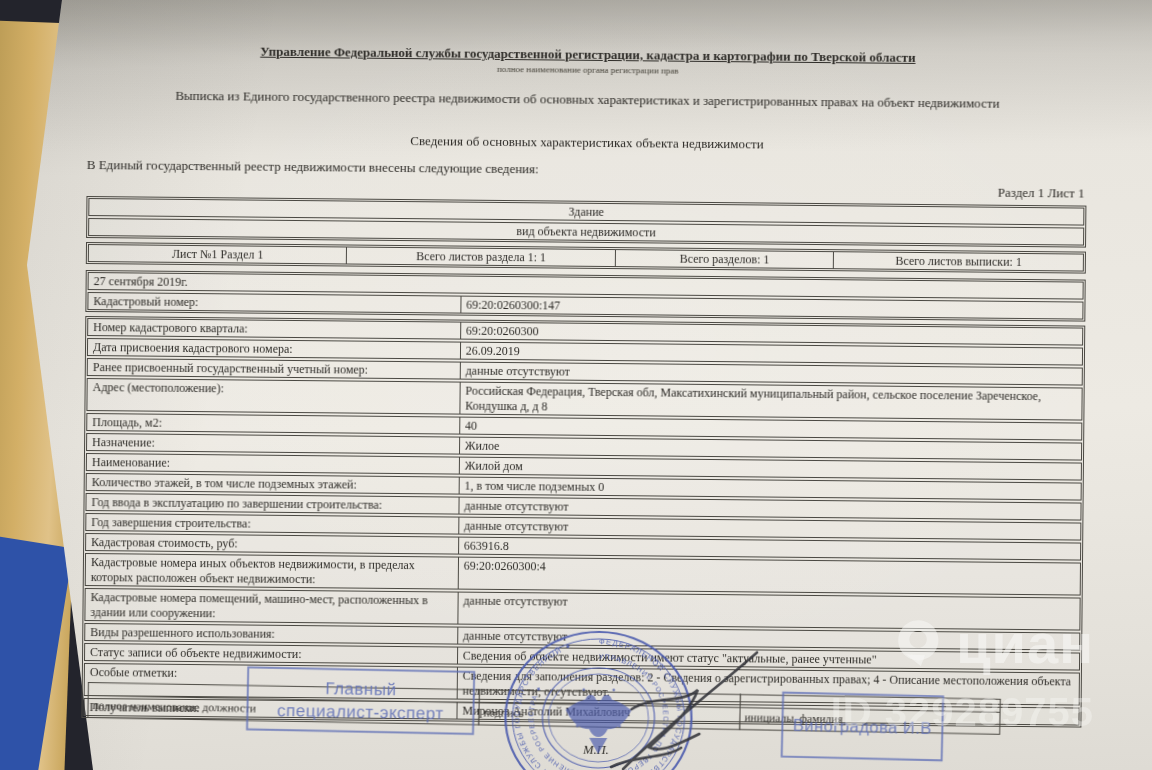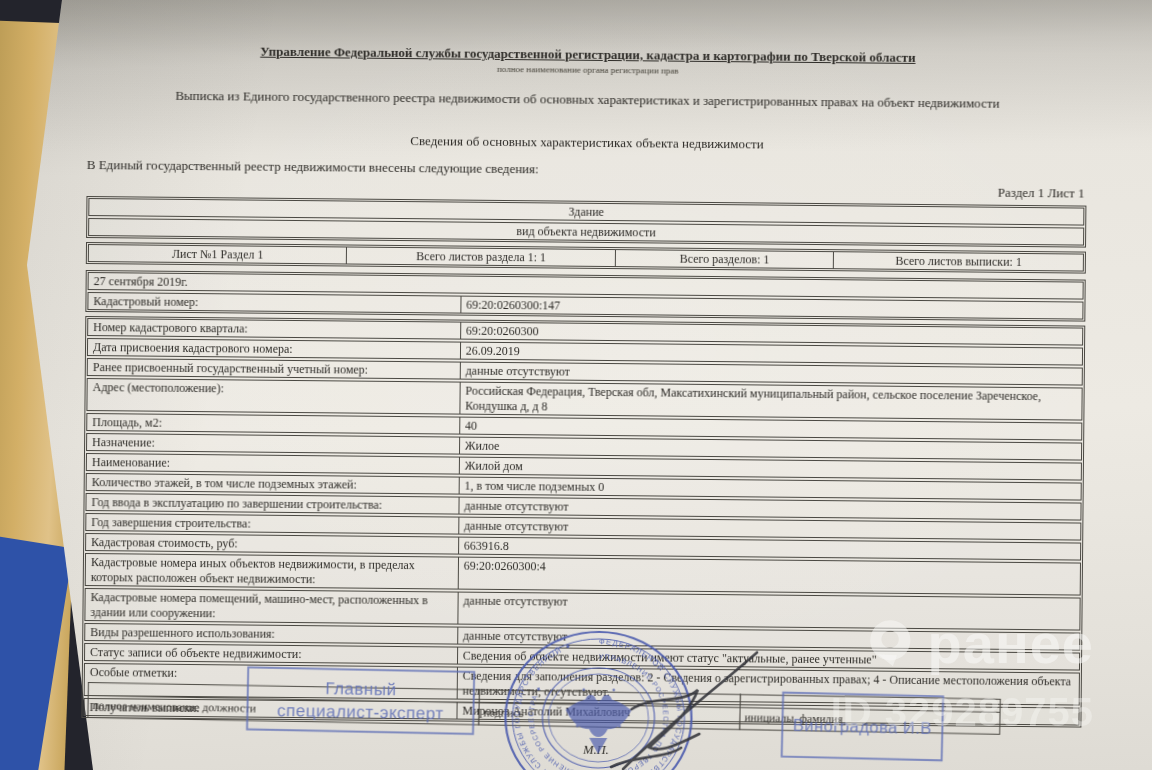--- a/index.html
+++ b/index.html
@@ -259,16 +259,16 @@
 </div>
 
 <div class="wm">
   <div class="wm-row">
     <svg width="46" height="52" viewBox="0 0 48 54">
       <g transform="rotate(-14 24 26)" fill="rgba(250,250,248,.5)">
         <path fill-rule="evenodd" d="M24 2 a21 21 0 1 1 -0.02 0 Z M24 13 a9 9 0 1 0 0.02 0 Z"></path>
         <path d="M8 34 L20 50 L27 40 Z"></path>
       </g>
     </svg>
-    <span class="wm-brand">ранее</span>
+    <span class="wm-brand">циан</span>
   </div>
   <div class="wm-id">ID 329289755</div>
 </div>
 
 </body></html>

